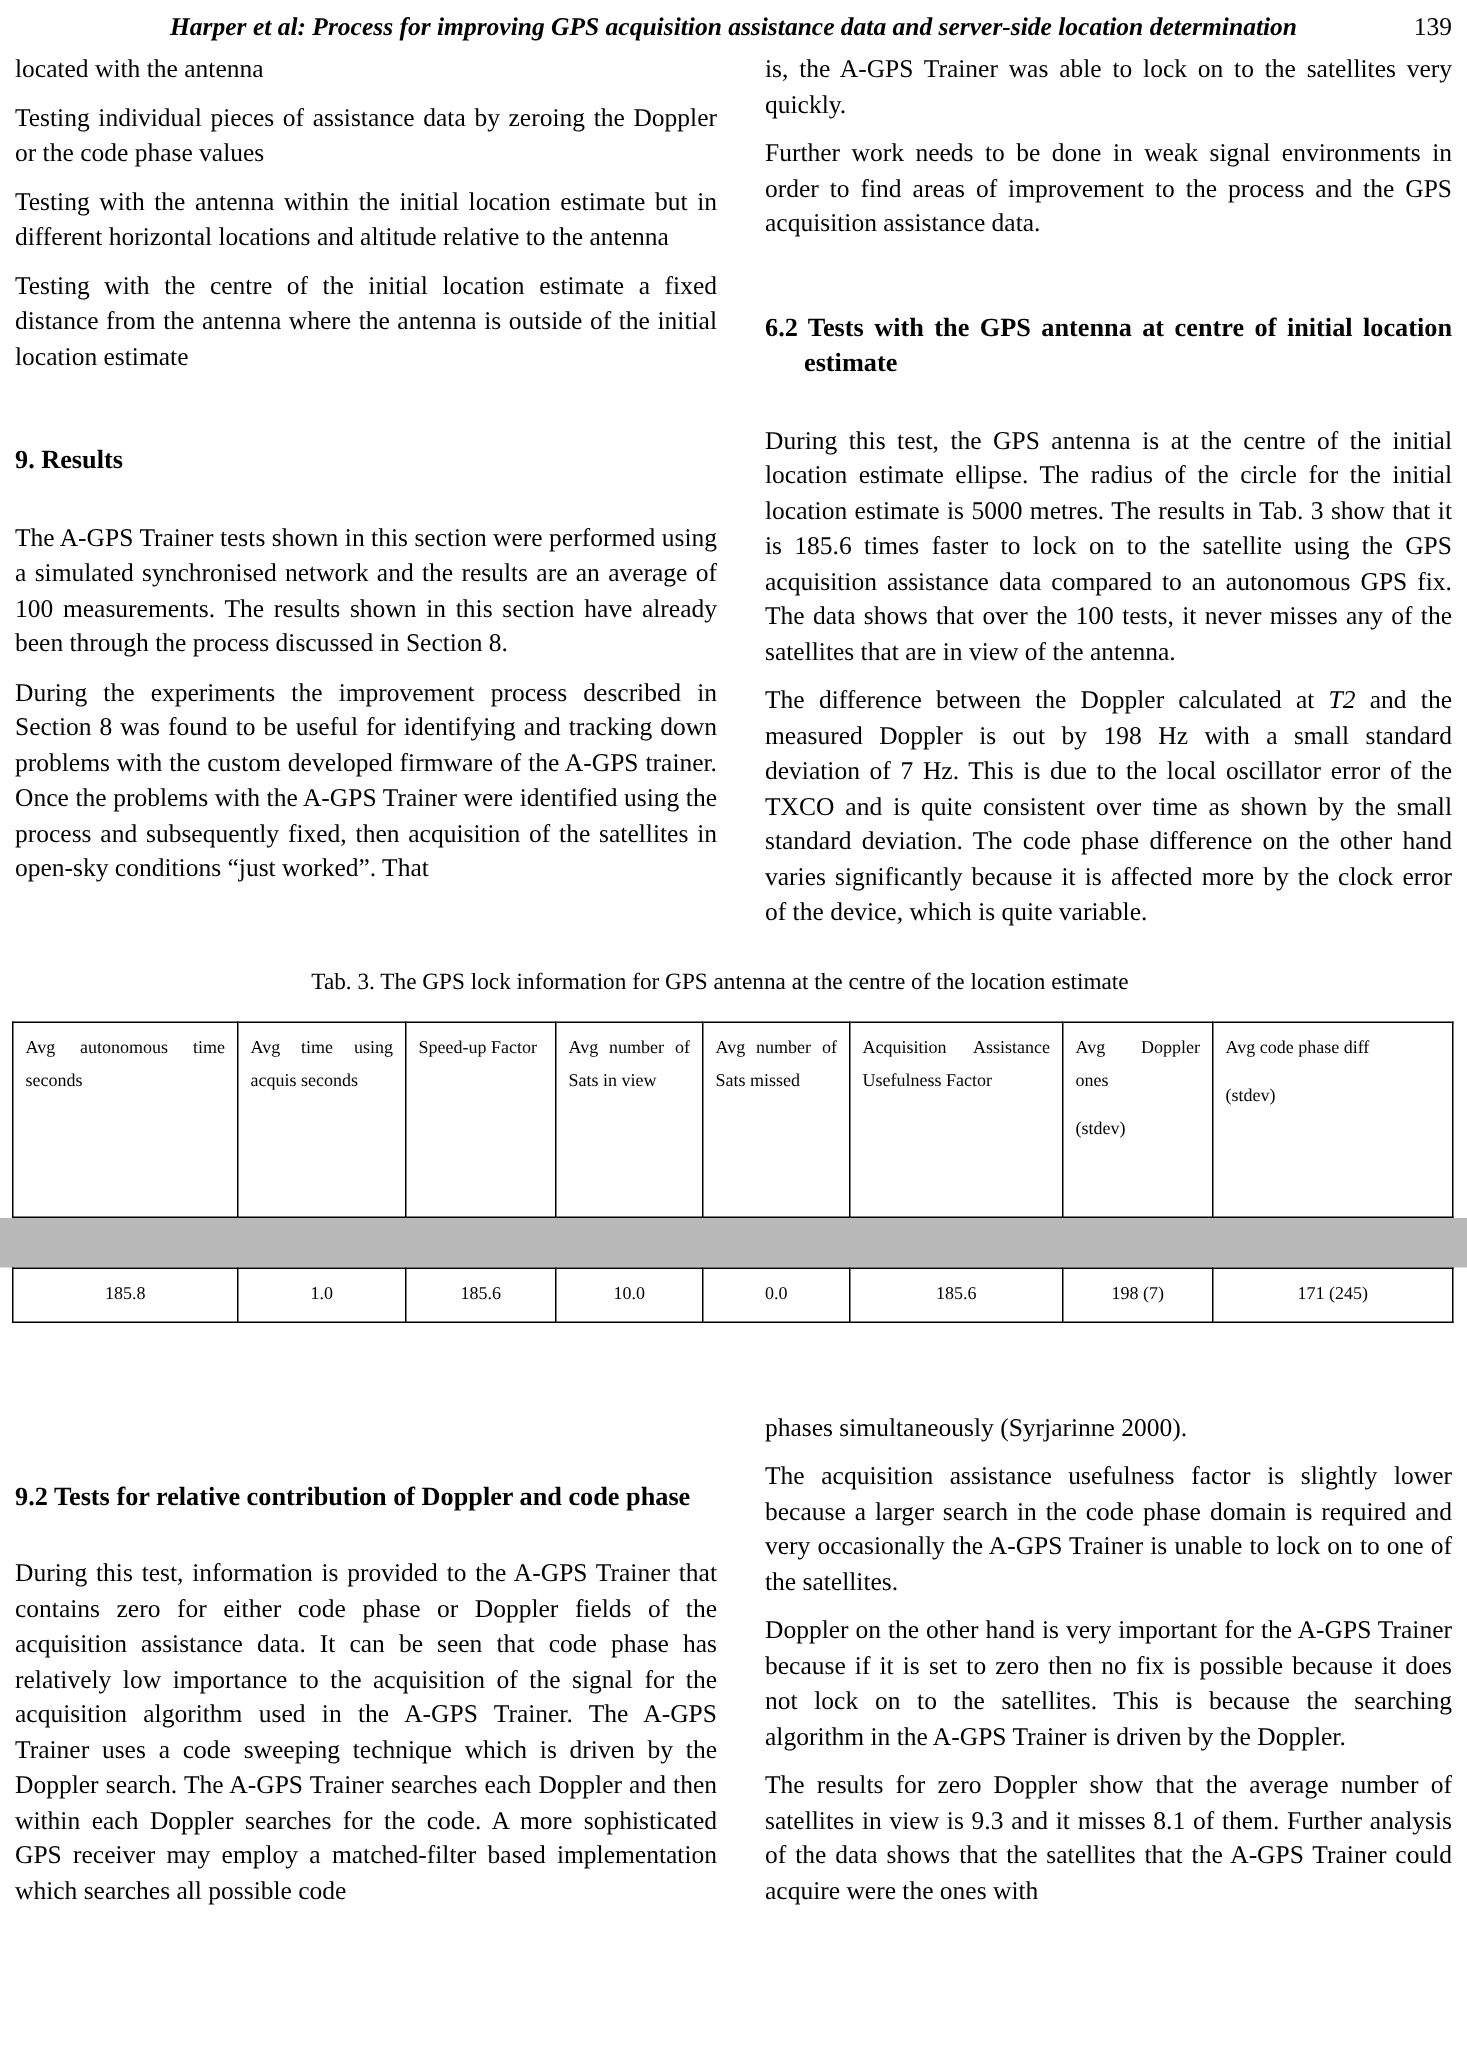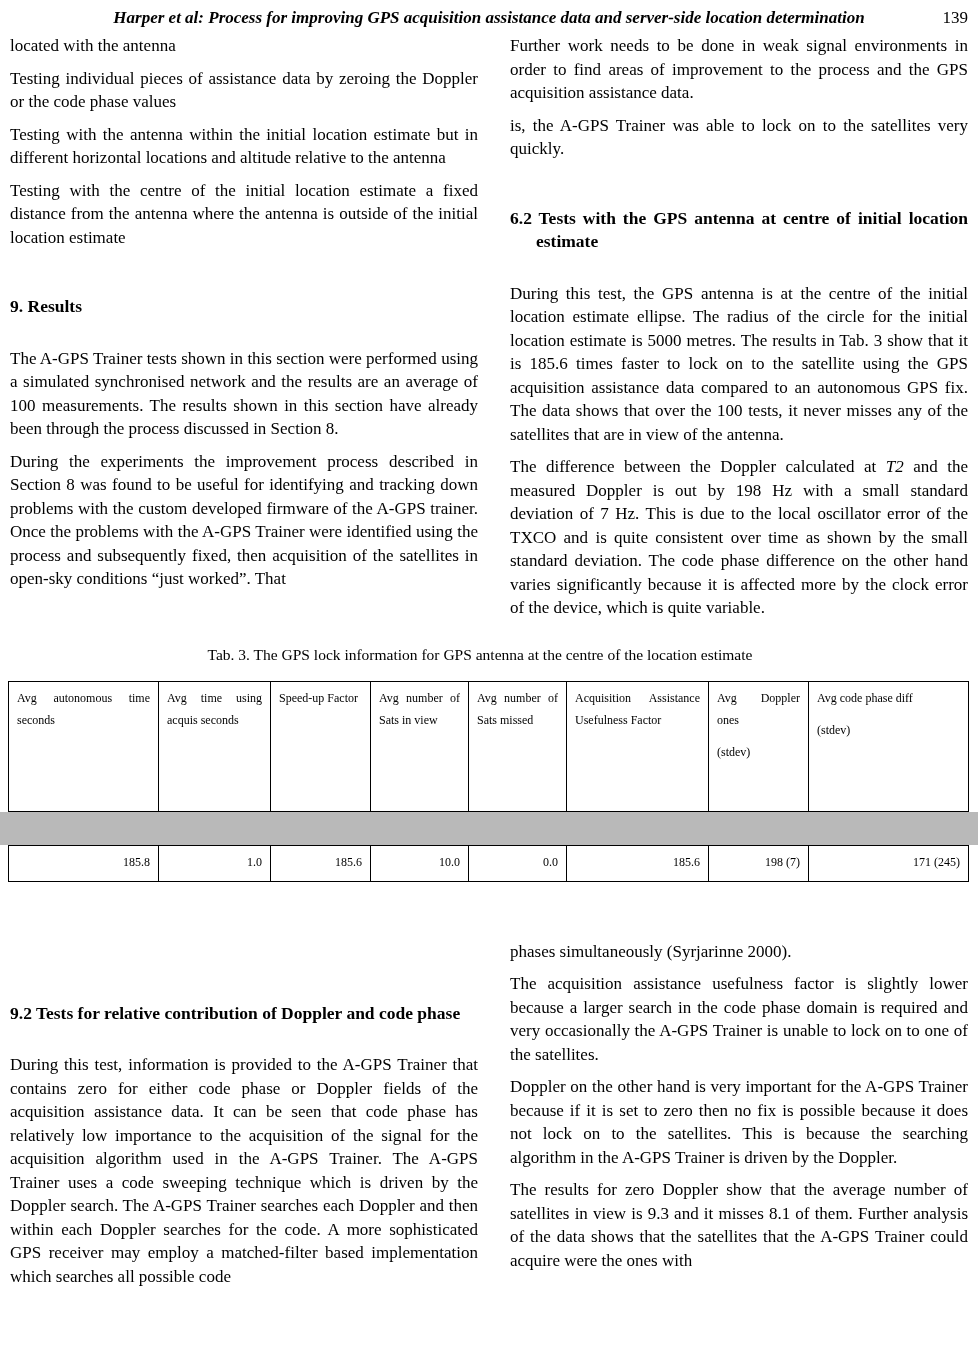--- a/index.html
+++ b/index.html
@@ -78,30 +78,30 @@
     padding: 5px 8px;
   }
   table.gps-table th {
     text-align: justify;
     height: 130px;
     line-height: 22px;
   }
   table.gps-table th .sub { margin-top: 10px; }
   table.gps-table td {
     height: 36px;
-    text-align: right;
+    text-align: center;
     line-height: 22px;
   }
   .stripe {
     width: 978px;
     height: 33px;
     background: #b9b9b9;
   }
   .cols.bottom { margin-top: 56px; }
-  .cols.bottom .section-heading { margin-top: 64px; }
+  .cols.bottom .section-heading { margin-top: 48px; }
   .cols.bottom .col-right .bodyp:first-child { margin-top: 2px; }
 </style>
 </head>
 <body>
 
 <div class="page">
 
   <div class="running-header">
     <span>Harper et al: Process for improving GPS acquisition assistance data and server-side location determination</span>
     <span class="page-number">139</span>
@@ -111,22 +111,22 @@
     <div class="col-left">
       <p class="bodyp">located with the antenna</p>
       <p class="bodyp">Testing individual pieces of assistance data by zeroing the Doppler or the code phase values</p>
       <p class="bodyp">Testing with the antenna within the initial location estimate but in different horizontal locations and altitude relative to the antenna</p>
       <p class="bodyp">Testing with the centre of the initial location estimate a fixed distance from the antenna where the antenna is outside of the initial location estimate</p>
       <div class="section-heading first-heading-nopad">9. Results</div>
       <p class="bodyp">The A-GPS Trainer tests shown in this section were performed using a simulated synchronised network and the results are an average of 100 measurements. The results shown in this section have already been through the process discussed in Section 8.</p>
       <p class="bodyp">During the experiments the improvement process described in Section 8 was found to be useful for identifying and tracking down problems with the custom developed firmware of the A-GPS trainer. Once the problems with the A-GPS Trainer were identified using the process and subsequently fixed, then acquisition of the satellites in open-sky conditions “just worked”. That</p>
     </div>
     <div class="col-right">
+      <p class="bodyp">is, the A-GPS Trainer was able to lock on to the satellites very quickly.</p>
       <p class="bodyp">Further work needs to be done in weak signal environments in order to find areas of improvement to the process and the GPS acquisition assistance data.</p>
-      <p class="bodyp">is, the A-GPS Trainer was able to lock on to the satellites very quickly.</p>
       <div class="section-heading">6.2 Tests with the GPS antenna at centre of initial location estimate</div>
       <p class="bodyp">During this test, the GPS antenna is at the centre of the initial location estimate ellipse. The radius of the circle for the initial location estimate is 5000 metres. The results in Tab. 3 show that it is 185.6 times faster to lock on to the satellite using the GPS acquisition assistance data compared to an autonomous GPS fix. The data shows that over the 100 tests, it never misses any of the satellites that are in view of the antenna.</p>
       <p class="bodyp"><span>The difference between the Doppler calculated at </span><span class="em">T2</span><span> and the measured Doppler is out by 198 Hz with a small standard deviation of 7 Hz. This is due to the local oscillator error of the TXCO and is quite consistent over time as shown by the small standard deviation. The code phase difference on the other hand varies significantly because it is affected more by the clock error of the device, which is quite variable.</span></p>
     </div>
   </div>
 
   <div class="table-caption">Tab. 3. The GPS lock information for GPS antenna at the centre of the location estimate</div>
 
   <table class="gps-table header-part">
     <colgroup>

